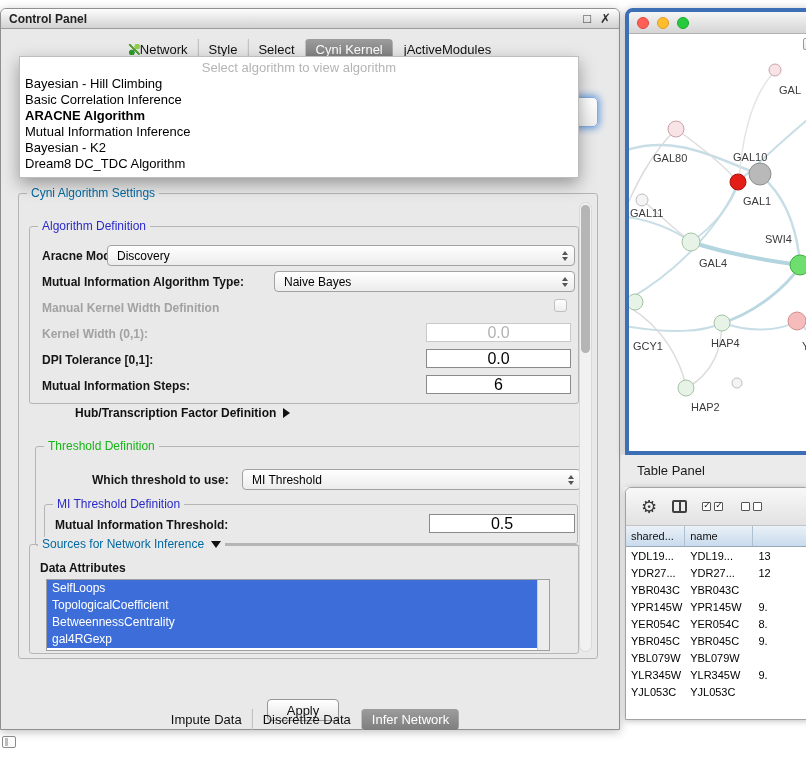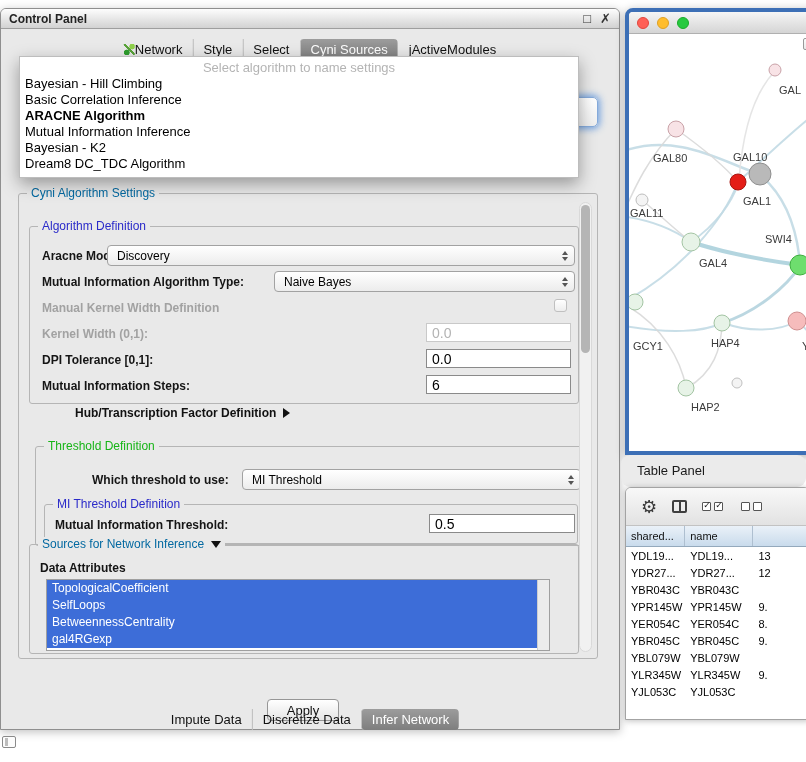--- a/index.html
+++ b/index.html
@@ -55,21 +55,21 @@
   .lbl.disabled{color:#a2a2a2;}
 
   .combo{position:absolute;height:21px;display:flex;align-items:center;justify-content:space-between;
     padding:0 6px 0 9px;background:linear-gradient(#ffffff,#ececec);border:1px solid #a2a2a2;
     border-radius:4px;font-size:12px;color:#000;}
   .arrows{display:inline-flex;flex-direction:column;gap:2px;margin-left:6px;}
   .arrows i{width:0;height:0;border-left:3.5px solid transparent;border-right:3.5px solid transparent;display:block;}
   .arrows i.up{border-bottom:4px solid #555;}
   .arrows i.dn{border-top:4px solid #555;}
 
-  .field{position:absolute;width:145px;height:19px;text-align:left;font-size:14px;color:#000;
+  .field{position:absolute;width:145px;height:19px;text-align:center;font-size:16px;color:#000;
     border:1px solid #8a8a8a;background:#fff;padding:0 5px;font-family:inherit;outline:none;}
   .field.disabled{color:#b3b3b3;border-color:#c9c9c9;}
 
   .checkbox{position:absolute;width:13px;height:13px;border:1px solid #c0c0c0;border-radius:3px;
     background:linear-gradient(#ffffff,#ededed);}
 
   .hub-row{position:absolute;left:20px;top:212px;display:flex;align-items:center;gap:7px;
     font-size:12px;font-weight:bold;color:#111;margin-left:36px;}
   .tri-right{width:0;height:0;border-top:5px solid transparent;border-bottom:5px solid transparent;border-left:7px solid #111;display:inline-block;}
   .tri-down{width:0;height:0;border-left:5px solid transparent;border-right:5px solid transparent;border-top:7px solid #111;display:inline-block;}
@@ -97,21 +97,21 @@
   .light.red{background:#ff6056;border:1px solid #e2463d;}
   .light.yellow{background:#ffbd2d;border:1px solid #dfa023;}
   .light.green{background:#27c93f;border:1px solid #1aab29;}
   .net-body{position:relative;height:calc(100% - 22px);background:#fff;}
   #net-svg{position:absolute;left:0;top:0;}
   .net-minibox{position:absolute;right:6px;top:4px;width:12px;height:12px;border:1px solid #999;
     background:linear-gradient(#fcfcfc,#e8e8e8);border-radius:2px;}
 
   
   .table-strip{position:absolute;left:621px;top:455px;width:185px;height:32px;background:#ebebeb;
-    font-size:13px;color:#1a1a1a;padding:8px 0 0 16px;border-radius:9px;}
+    font-size:13px;color:#1a1a1a;padding:8px 0 0 16px;}
   .window-table{position:absolute;left:625px;top:487px;width:185px;height:233px;background:#fff;
     border:1px solid #a3a3a3;border-radius:6px 6px 0 0;box-shadow:0 1px 6px rgba(0,0,0,.25);overflow:hidden;
     display:flex;flex-direction:column;}
   .table-toolbar{height:38px;flex:0 0 38px;background:linear-gradient(#f8f8f8,#e2e2e2);
     border-bottom:1px solid #c2c2c2;display:flex;align-items:center;gap:15px;padding:0 10px 0 15px;}
   .gear{font-size:18px;color:#3a3a3a;line-height:1;}
   .cols-ic{width:15px;height:13px;border:2px solid #3f3f3f;border-radius:2px;position:relative;display:inline-block;}
   .cols-ic::after{content:"";position:absolute;left:50%;top:0;bottom:0;width:2px;background:#3f3f3f;transform:translateX(-50%);}
   .cb-pair{display:inline-flex;align-items:center;}
   .cb{width:9px;height:9px;border:1px solid #555;background:#fff;display:inline-block;margin-right:3px;position:relative;border-radius:1px;}
@@ -144,31 +144,31 @@
         <span class="net-ic"></span>
         <span class="tab-label">Network</span>
       </div>
       <div class="tab">
         <span class="tab-label">Style</span>
       </div>
       <div class="tab">
         <span class="tab-label">Select</span>
       </div>
       <div class="tab selected">
-        <span class="tab-label">Cyni Sources</span>
+        <span class="tab-label">Cyni Kernel</span>
       </div>
       <div class="tab">
         <span class="tab-label">jActiveModules</span>
       </div>
     </div>
 
   <div class="focus-combo"></div>
 
   <div class="popup">
-    <div class="popup-header">Select algorithm to name settings</div>
+    <div class="popup-header">Select algorithm to view algorithm</div>
     <div id="popup-items">
         <div class="popup-item">Bayesian - Hill Climbing</div>
         <div class="popup-item">Basic Correlation Inference</div>
         <div class="popup-item bold">ARACNE Algorithm</div>
         <div class="popup-item">Mutual Information Inference</div>
         <div class="popup-item">Bayesian - K2</div>
         <div class="popup-item">Dream8 DC_TDC Algorithm</div>
       </div>
   </div>
 
@@ -234,22 +234,22 @@
     </div>
 
     <div class="groupbox sources">
       <span class="legend src-legend">
         <span>Sources for Network Inference</span>
         <span class="tri-down"></span>
       </span>
       <span class="lbl" style="left:10px;top:16px">Data Attributes</span>
       <div class="attr-list">
         <div id="attr-items" class="attr-items">
+            <div class="attr-item">SelfLoops</div>
             <div class="attr-item">TopologicalCoefficient</div>
-            <div class="attr-item">SelfLoops</div>
             <div class="attr-item">BetweennessCentrality</div>
             <div class="attr-item">gal4RGexp</div>
           </div>
         <div class="attr-scroll"></div>
       </div>
     </div>
 
     <div class="vscroll">
       <div class="thumb"></div>
     </div>

